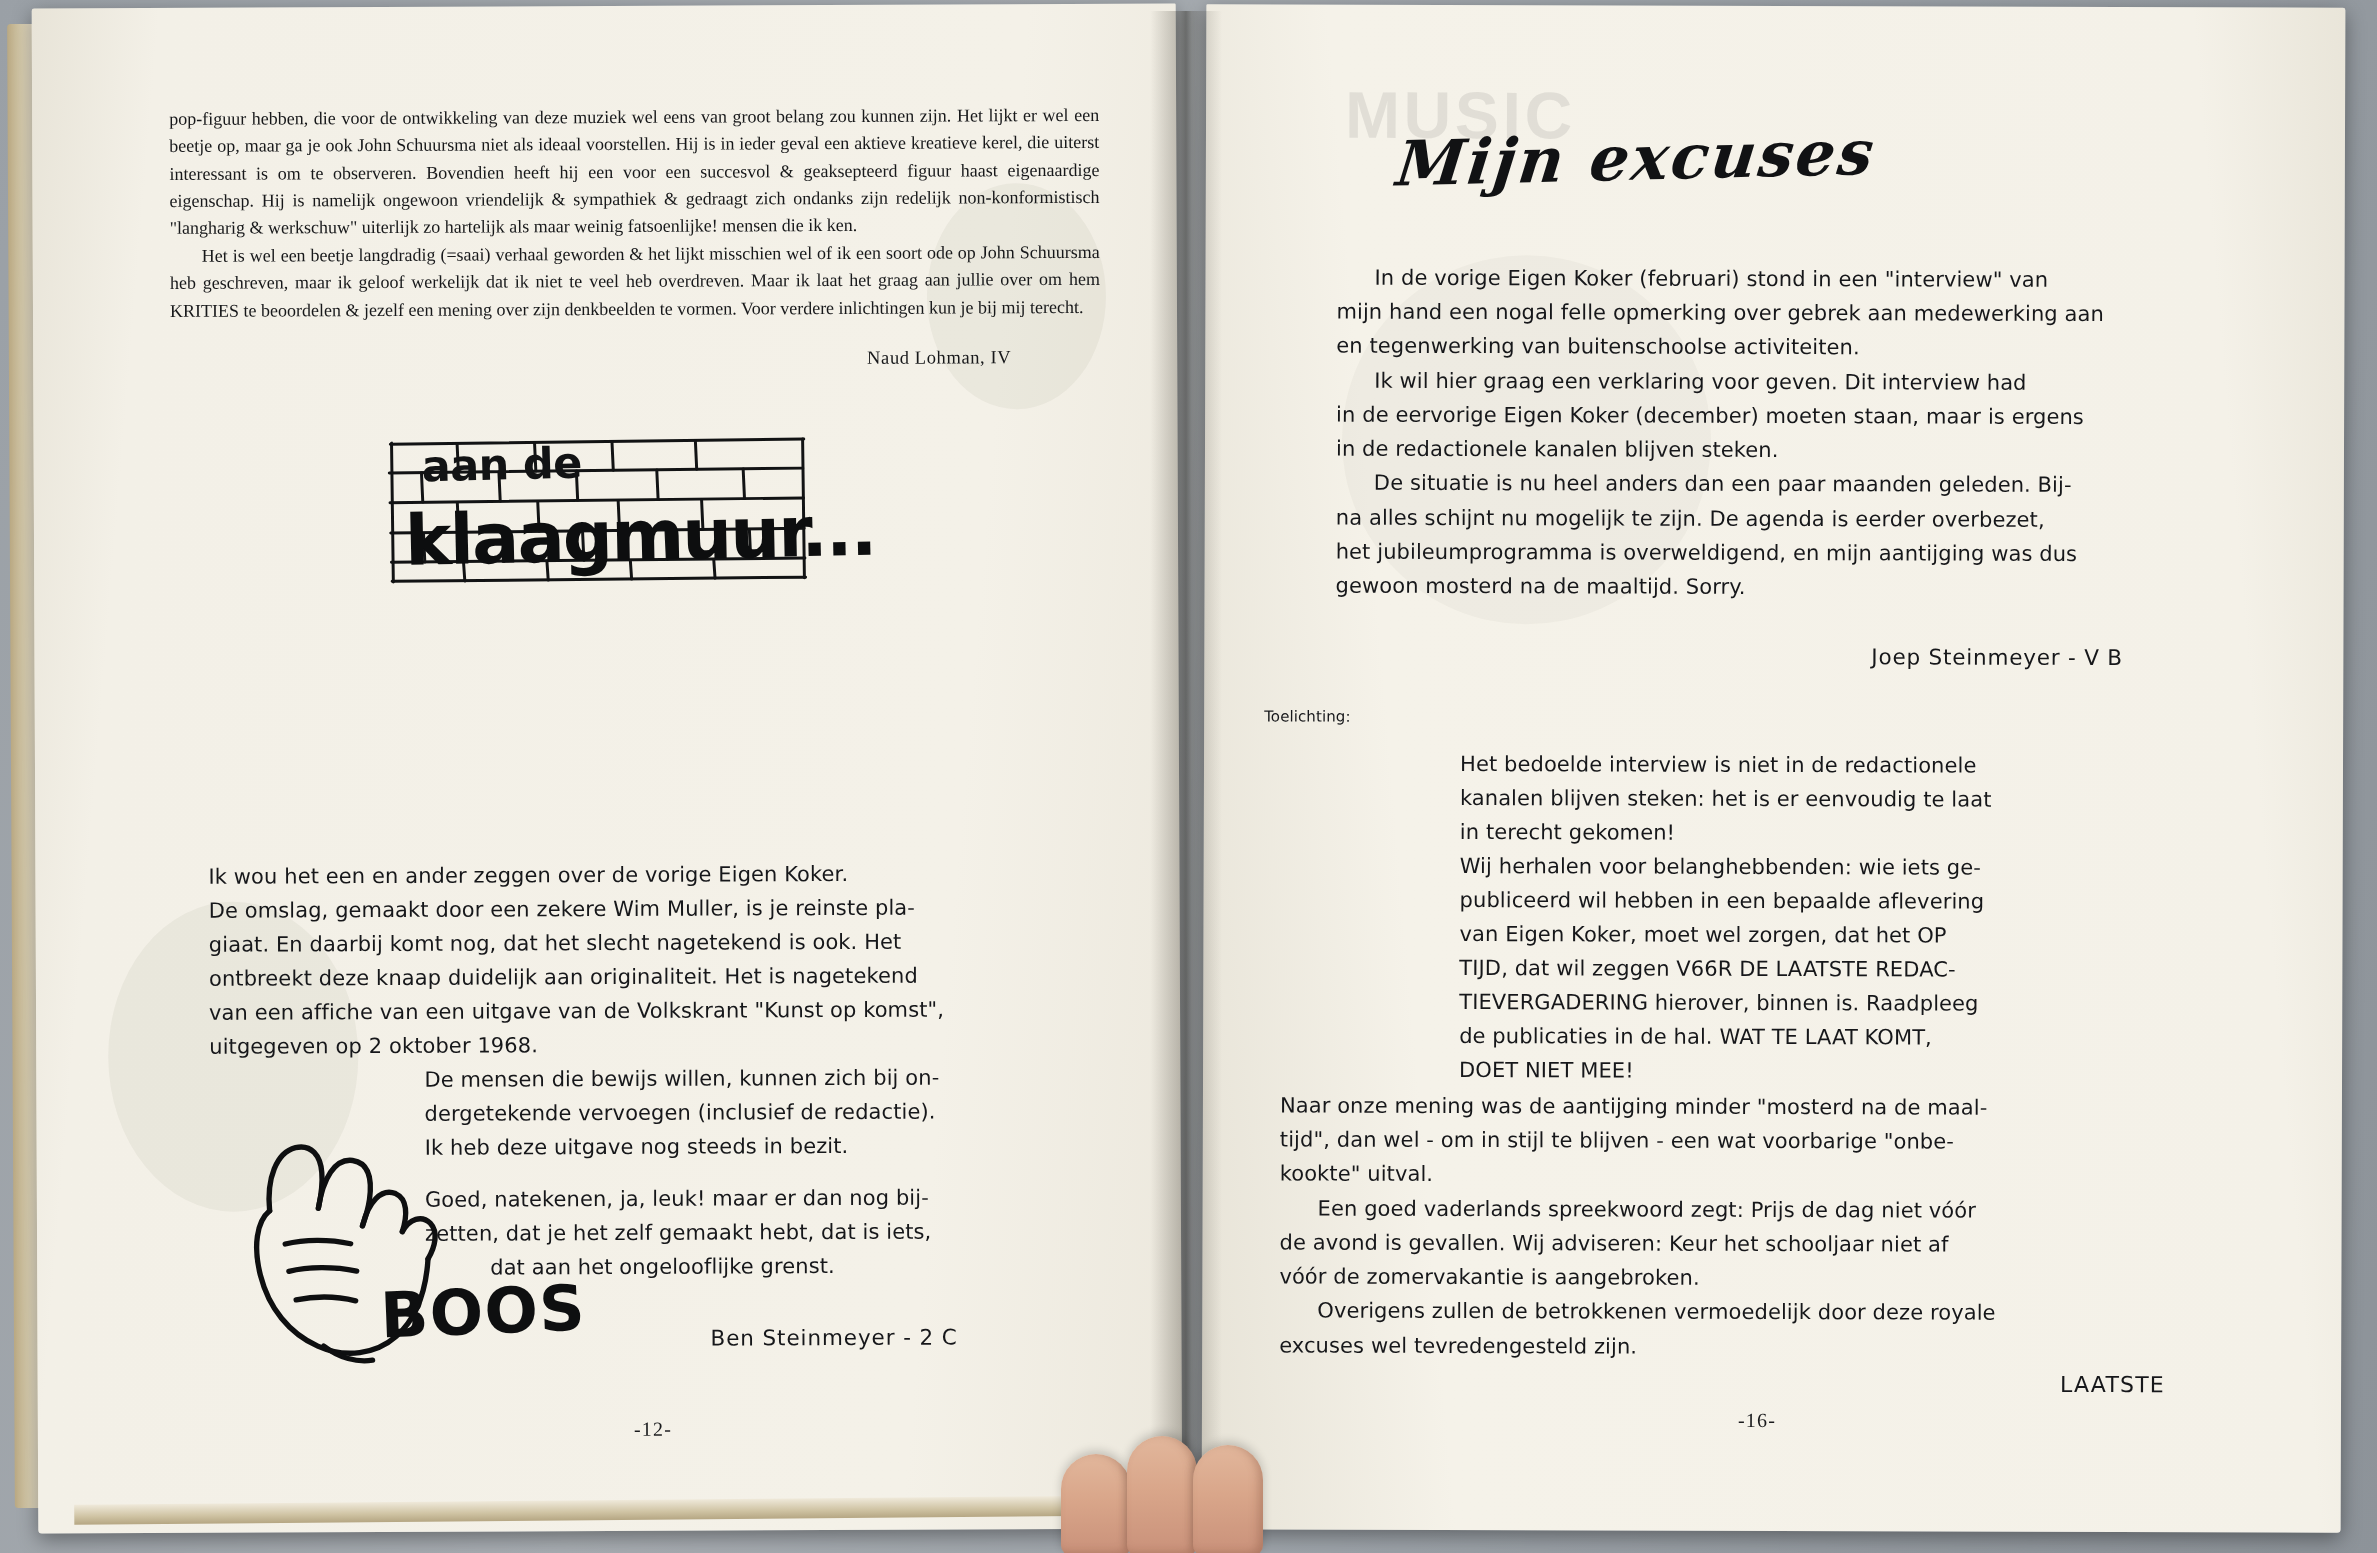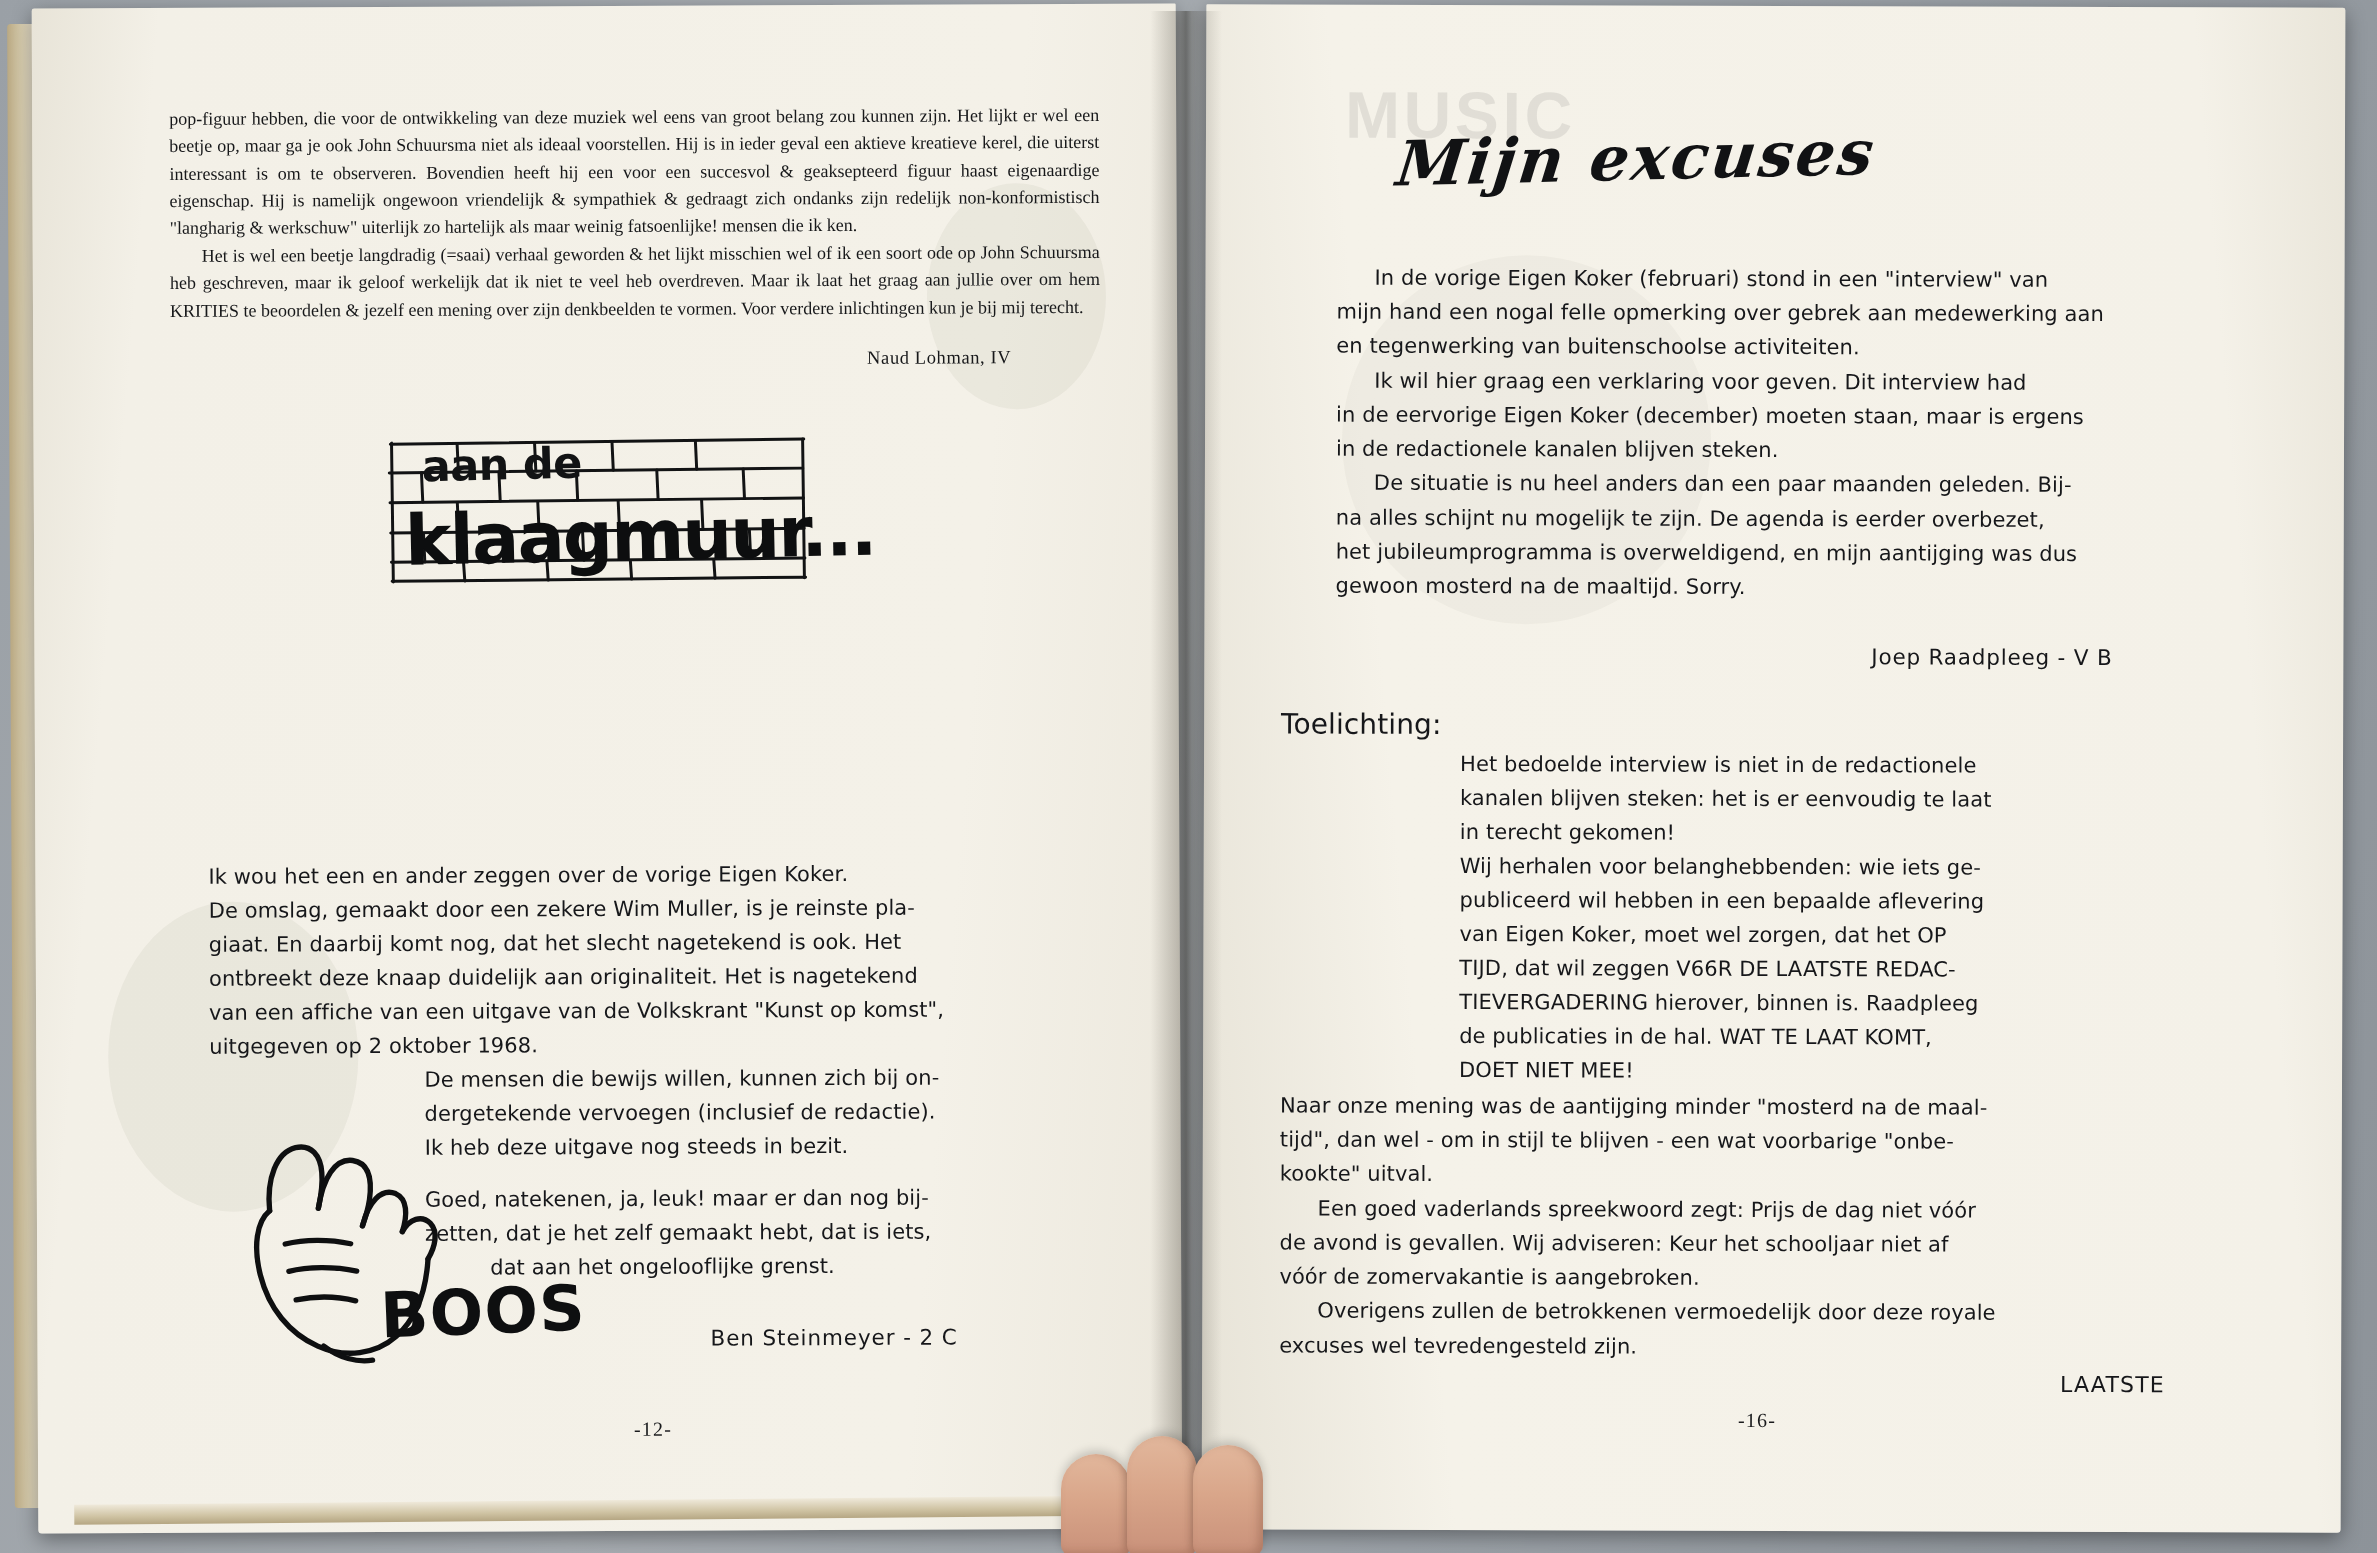--- a/index.html
+++ b/index.html
@@ -249,23 +249,23 @@
   #rp-sig1 {
     position: absolute;
     left: 667px;
     top: 638px;
     font-size: 21.5px;
     letter-spacing: 0.8px;
   }
 
   #rp-toelichting {
     position: absolute;
-    left: 77px;
+    left: 60px;
     top: 703px;
-    font-size: 28px;
+    font-size: 15px;
   }
 
   #rp-quote {
     position: absolute;
     left: 256px;
     top: 742px;
     width: 792px;
     font-size: 21px;
     line-height: 1.62;
   }
@@ -440,21 +440,21 @@
       <p>en tegenwerking van buitenschoolse activiteiten.</p>
       <p class="ti">Ik wil hier graag een verklaring voor geven. Dit interview had</p>
       <p>in de eervorige Eigen Koker (december) moeten staan, maar is ergens</p>
       <p>in de redactionele kanalen blijven steken.</p>
       <p class="ti">De situatie is nu heel anders dan een paar maanden geleden. Bij-</p>
       <p>na alles schijnt nu mogelijk te zijn. De agenda is eerder overbezet,</p>
       <p>het jubileumprogramma is overweldigend, en mijn aantijging was dus</p>
       <p>gewoon mosterd na de maaltijd. Sorry.</p>
     </div>
 
-    <div id="rp-sig1" class="hand">Joep Raadpleeg  -  V B</div>
+    <div id="rp-sig1" class="hand">Joep Steinmeyer  -  V B</div>
 
     <div id="rp-toelichting" class="hand">Toelichting:</div>
 
     <div id="rp-quote" class="hand">
       <p>Het bedoelde interview is niet in de redactionele</p>
       <p>kanalen blijven steken: het is er eenvoudig te laat</p>
       <p>in terecht gekomen!</p>
       <p>Wij herhalen voor belanghebbenden: wie iets ge-</p>
       <p>publiceerd wil hebben in een bepaalde aflevering</p>
       <p>van Eigen Koker, moet wel zorgen, dat het OP</p>

